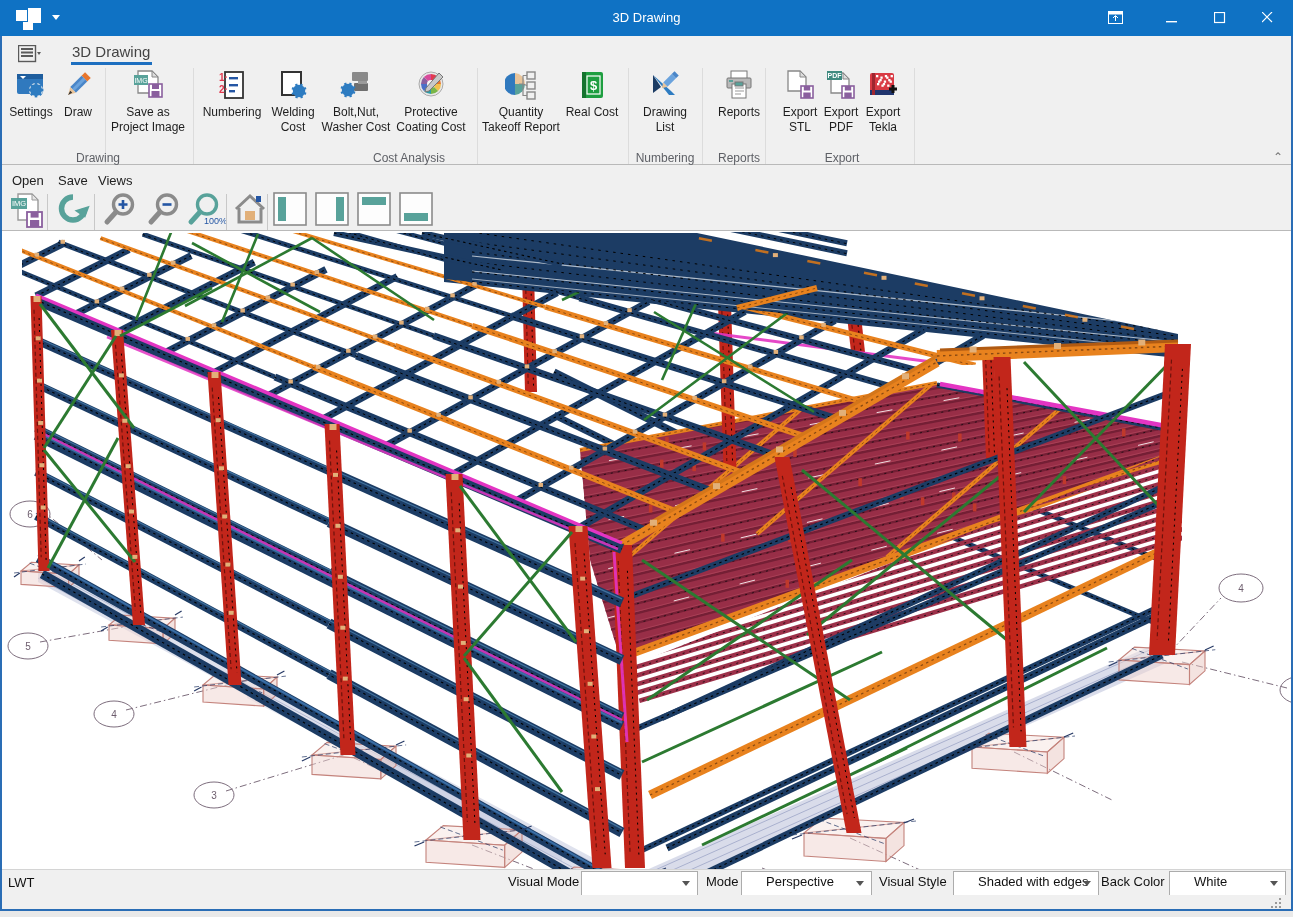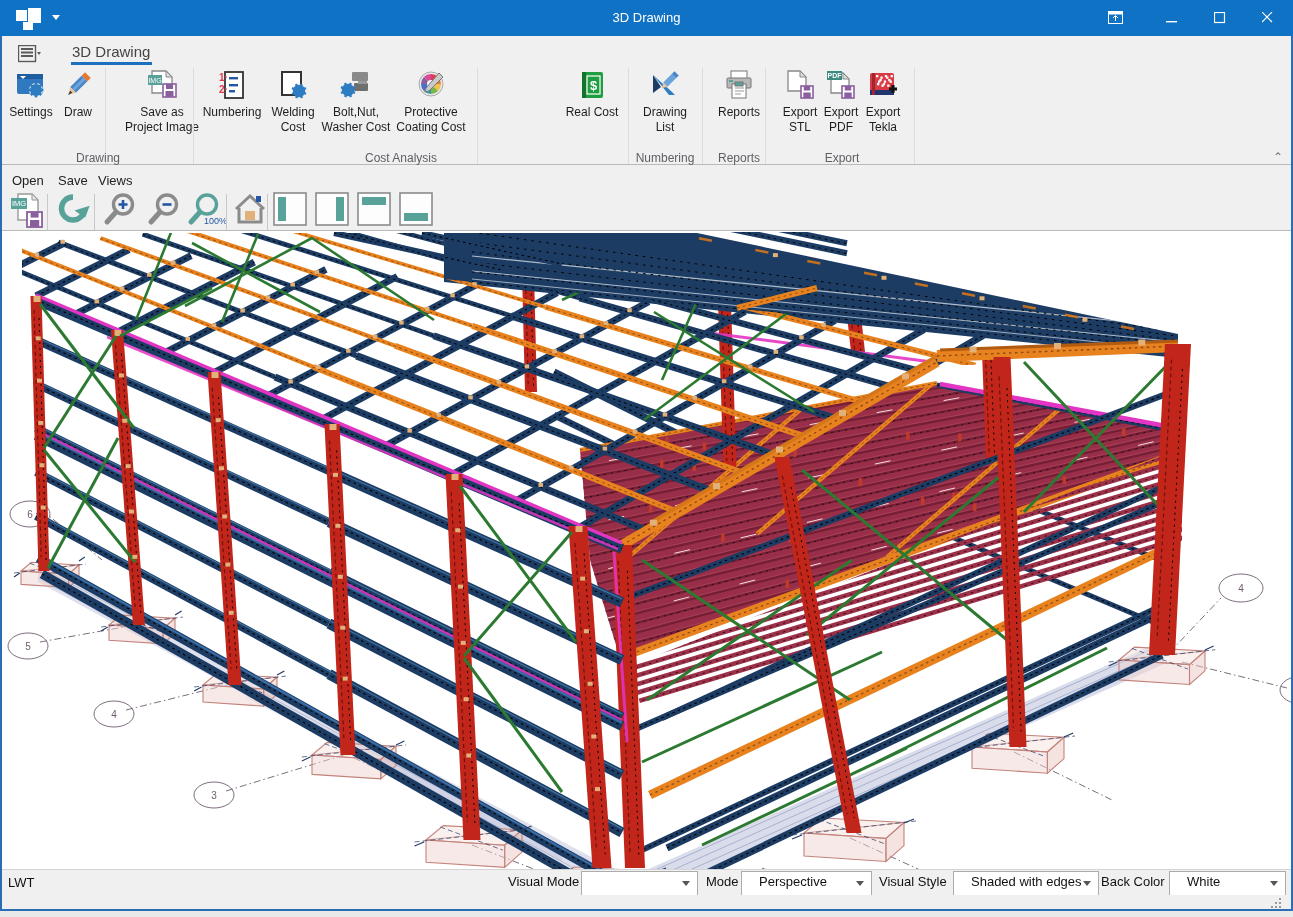--- a/index.html
+++ b/index.html
@@ -16,21 +16,21 @@
 .rbtn svg{display:block;margin:0 auto 4px auto}
 .rsep{position:absolute;top:32px;height:96px;width:1px;background:#dcdcdc}
 .rglabel{position:absolute;top:115px;font-size:12px;color:#5e6066;text-align:center}
 .chev{position:absolute;right:8px;top:114px;color:#777;font-size:12px}
 .toolbar{position:absolute;left:2px;top:165px;width:1289px;height:66px;background:#f0f0f0;border-bottom:1px solid #b9b9b9}
 .menu{position:absolute;top:8px;font-size:13px;color:#222}
 .tsep{position:absolute;top:29px;height:36px;width:1px;background:#c8c8c8}
 .tico{position:absolute;top:27px}
 .canvas{position:absolute;left:2px;top:232px;width:1289px;height:637px;background:#fff}
 .statusbar{position:absolute;left:2px;top:869px;width:1289px;height:26px;background:#f0f0f0;border-top:1px solid #d4d4d4;font-size:13px;color:#111}
-.combo{position:absolute;top:871px;height:27px;background:#fff;border:1px solid #acacac;font-size:13px;color:#111;line-height:20px;padding-left:17px}
+.combo{position:absolute;top:871px;height:27px;background:#fff;border:1px solid #acacac;font-size:13px;color:#111;line-height:20px;padding-left:24px}
 .combo:after{content:"";position:absolute;right:7px;top:9px;border-left:4px solid transparent;border-right:4px solid transparent;border-top:5px solid #555}
 .slabel{position:absolute;top:874px;font-size:13px;color:#111}
 .grip{position:absolute;right:10px;top:898px;width:16px;height:12px}
 .gray2{position:absolute;left:2px;top:895px;width:1289px;height:14px;background:#f0f0f0}
 .borders{position:absolute;left:0;top:36px;width:1293px;height:875px;border-left:2px solid #2a6db5;border-right:2px solid #2a6db5;border-bottom:2px solid #2a6db5;pointer-events:none}
 .below{position:absolute;left:0;top:911px;width:1293px;height:6px;background:#e9e9e9}
 </style></head><body>
 <div class="win">
 <div class="titlebar">
  <svg class="appicon" width="26" height="22">
@@ -91,21 +91,21 @@
         </svg>Settings</div>
       <div class="rbtn" style="left:54px;width:44px"><svg width="32" height="32" viewBox="0 0 32 32">
           <g transform="rotate(45 16 16)">
             <rect x="12" y="2" width="8" height="5" fill="#e8762d"></rect>
             <rect x="12" y="7" width="8" height="16" fill="#4a86c8"></rect>
             <rect x="14.5" y="7" width="3" height="16" fill="#6ba3dd"></rect>
             <path d="M12 23 L20 23 L16 30 Z" fill="#e8c49a"></path>
             <path d="M14.6 25.5 L17.4 25.5 L16 30 Z" fill="#333"></path>
           </g>
         </svg>Draw</div>
-      <div class="rbtn" style="left:119px;width:82px"><svg width="32" height="32" viewBox="0 0 32 32">
+      <div class="rbtn" style="left:105px;width:82px"><svg width="32" height="32" viewBox="0 0 32 32">
           <path d="M6 2 L20 2 L26 8 L26 24 L6 24 Z" fill="#fff" stroke="#888" stroke-width="1.3"></path>
           <path d="M20 2 L20 8 L26 8 Z" fill="#ddd" stroke="#888"></path>
           <rect x="2" y="6" width="14" height="10" fill="#58a29a"></rect>
           <text x="9" y="13.5" font-size="7" fill="#fff" text-anchor="middle" font-family="Liberation Sans">IMG</text>
           <g transform="translate(17,15)">
             <rect x="0" y="0" width="13" height="13" fill="#fff" stroke="#8a5f9e" stroke-width="1.6"></rect>
             <rect x="3" y="0" width="7" height="5" fill="#8a5f9e"></rect>
             <rect x="2.5" y="7" width="8" height="6" fill="#8a5f9e"></rect>
           </g>
         </svg>Save as<br>Project Image</div>
@@ -159,20 +159,29 @@
           <path d="M16 15 L23.1 7.9 A10 10 0 0 1 26.0 15.0 Z" fill="#e8762d"></path>
           <path d="M16 15 L26.0 15.0 A10 10 0 0 1 23.1 22.1 Z" fill="#f2c14e"></path>
           <path d="M16 15 L23.1 22.1 A10 10 0 0 1 16.0 25.0 Z" fill="#7ab648"></path>
           <path d="M16 15 L16.0 25.0 A10 10 0 0 1 8.9 22.1 Z" fill="#2e9aa6"></path>
           <path d="M16 15 L8.9 22.1 A10 10 0 0 1 6.0 15.0 Z" fill="#4a6fc8"></path>
           <path d="M16 15 L6.0 15.0 A10 10 0 0 1 8.9 7.9 Z" fill="#8a5f9e"></path>
           <path d="M16 15 L8.9 7.9 A10 10 0 0 1 16.0 5.0 Z" fill="#d84a9a"></path>
           <circle cx="16" cy="15" r="4" fill="#f5f5f5"></circle>
           <path d="M24 4 L28 8 L14 22 L10 23 L11 19 Z" fill="#c9c9c9" stroke="#777" stroke-width="1"></path>
         </svg>Protective<br>Coating Cost</div>
+      <div class="rbtn" style="left:476px;width:86px"><svg width="32" height="32" viewBox="0 0 32 32">
+          <path d="M10 4 A11 11 0 0 0 10 26 L10 15 Z" fill="#3079be"></path>
+          <path d="M10 4 A11 11 0 0 1 20 15 L10 15 Z" fill="#e8c49a"></path>
+          <path d="M10 15 L20 15 A11 11 0 0 1 10 26 Z" fill="#58a29a"></path>
+          <rect x="22" y="3" width="8" height="7" fill="none" stroke="#888" stroke-width="1.4"></rect>
+          <rect x="22" y="13" width="8" height="7" fill="none" stroke="#888" stroke-width="1.4"></rect>
+          <rect x="22" y="23" width="8" height="7" fill="none" stroke="#888" stroke-width="1.4"></rect>
+          <path d="M14 15 L18 15 M18 6.5 L22 6.5 M18 15 L18 6.5 M18 15 L22 16.5 M18 15 L18 26.5 L22 26.5" stroke="#888" fill="none" stroke-width="1.2"></path>
+        </svg>Quantity<br>Takeoff Report</div>
       <div class="rbtn" style="left:559px;width:62px"><svg width="32" height="32" viewBox="0 0 32 32">
           <rect x="6" y="3" width="21" height="26" rx="2" fill="#1e9e40"></rect>
           <rect x="6" y="3" width="4" height="26" fill="#15732e"></rect>
           <rect x="11" y="7" width="13" height="18" fill="none" stroke="#fff" stroke-width="1.2"></rect>
           <text x="17.5" y="21" font-size="13" fill="#fff" text-anchor="middle" font-family="Liberation Sans" font-weight="bold">$</text>
         </svg>Real Cost</div>
       <div class="rbtn" style="left:635px;width:56px"><svg width="32" height="32" viewBox="0 0 32 32">
           <path d="M4 6 L4 24 L12 18 Z" fill="#1c3c64"></path>
           <path d="M4 6 L22 22 L26 26 L20 26 Z" fill="#2e7cc1"></path>
           <g transform="rotate(45 22 10)">
@@ -232,21 +241,21 @@
           <path d="M22 20 L30 20 M26 16 L26 24" stroke="#111" stroke-width="3"></path>
         </svg>Export<br>Tekla</div>
       <div class="rsep" style="left:103px"></div>
       <div class="rsep" style="left:191px"></div>
       <div class="rsep" style="left:475px"></div>
       <div class="rsep" style="left:626px"></div>
       <div class="rsep" style="left:700px"></div>
       <div class="rsep" style="left:763px"></div>
       <div class="rsep" style="left:912px"></div>
       <div class="rglabel" style="left:26px;width:140px">Drawing</div>
-      <div class="rglabel" style="left:329px;width:140px">Cost Analysis</div>
+      <div class="rglabel" style="left:337px;width:140px">Cost Analysis</div>
       <div class="rglabel" style="left:593px;width:140px">Numbering</div>
       <div class="rglabel" style="left:667px;width:140px">Reports</div>
       <div class="rglabel" style="left:770px;width:140px">Export</div>
  <div class="chev">⌃</div>
 </div>
 <div class="toolbar">
  <div class="menu" style="left:10px">Open</div>
       <div class="menu" style="left:56px">Save</div>
       <div class="menu" style="left:96px">Views</div>
  <div class="tico" style="left:8px"><svg width="34" height="36" viewBox="0 0 34 36">

